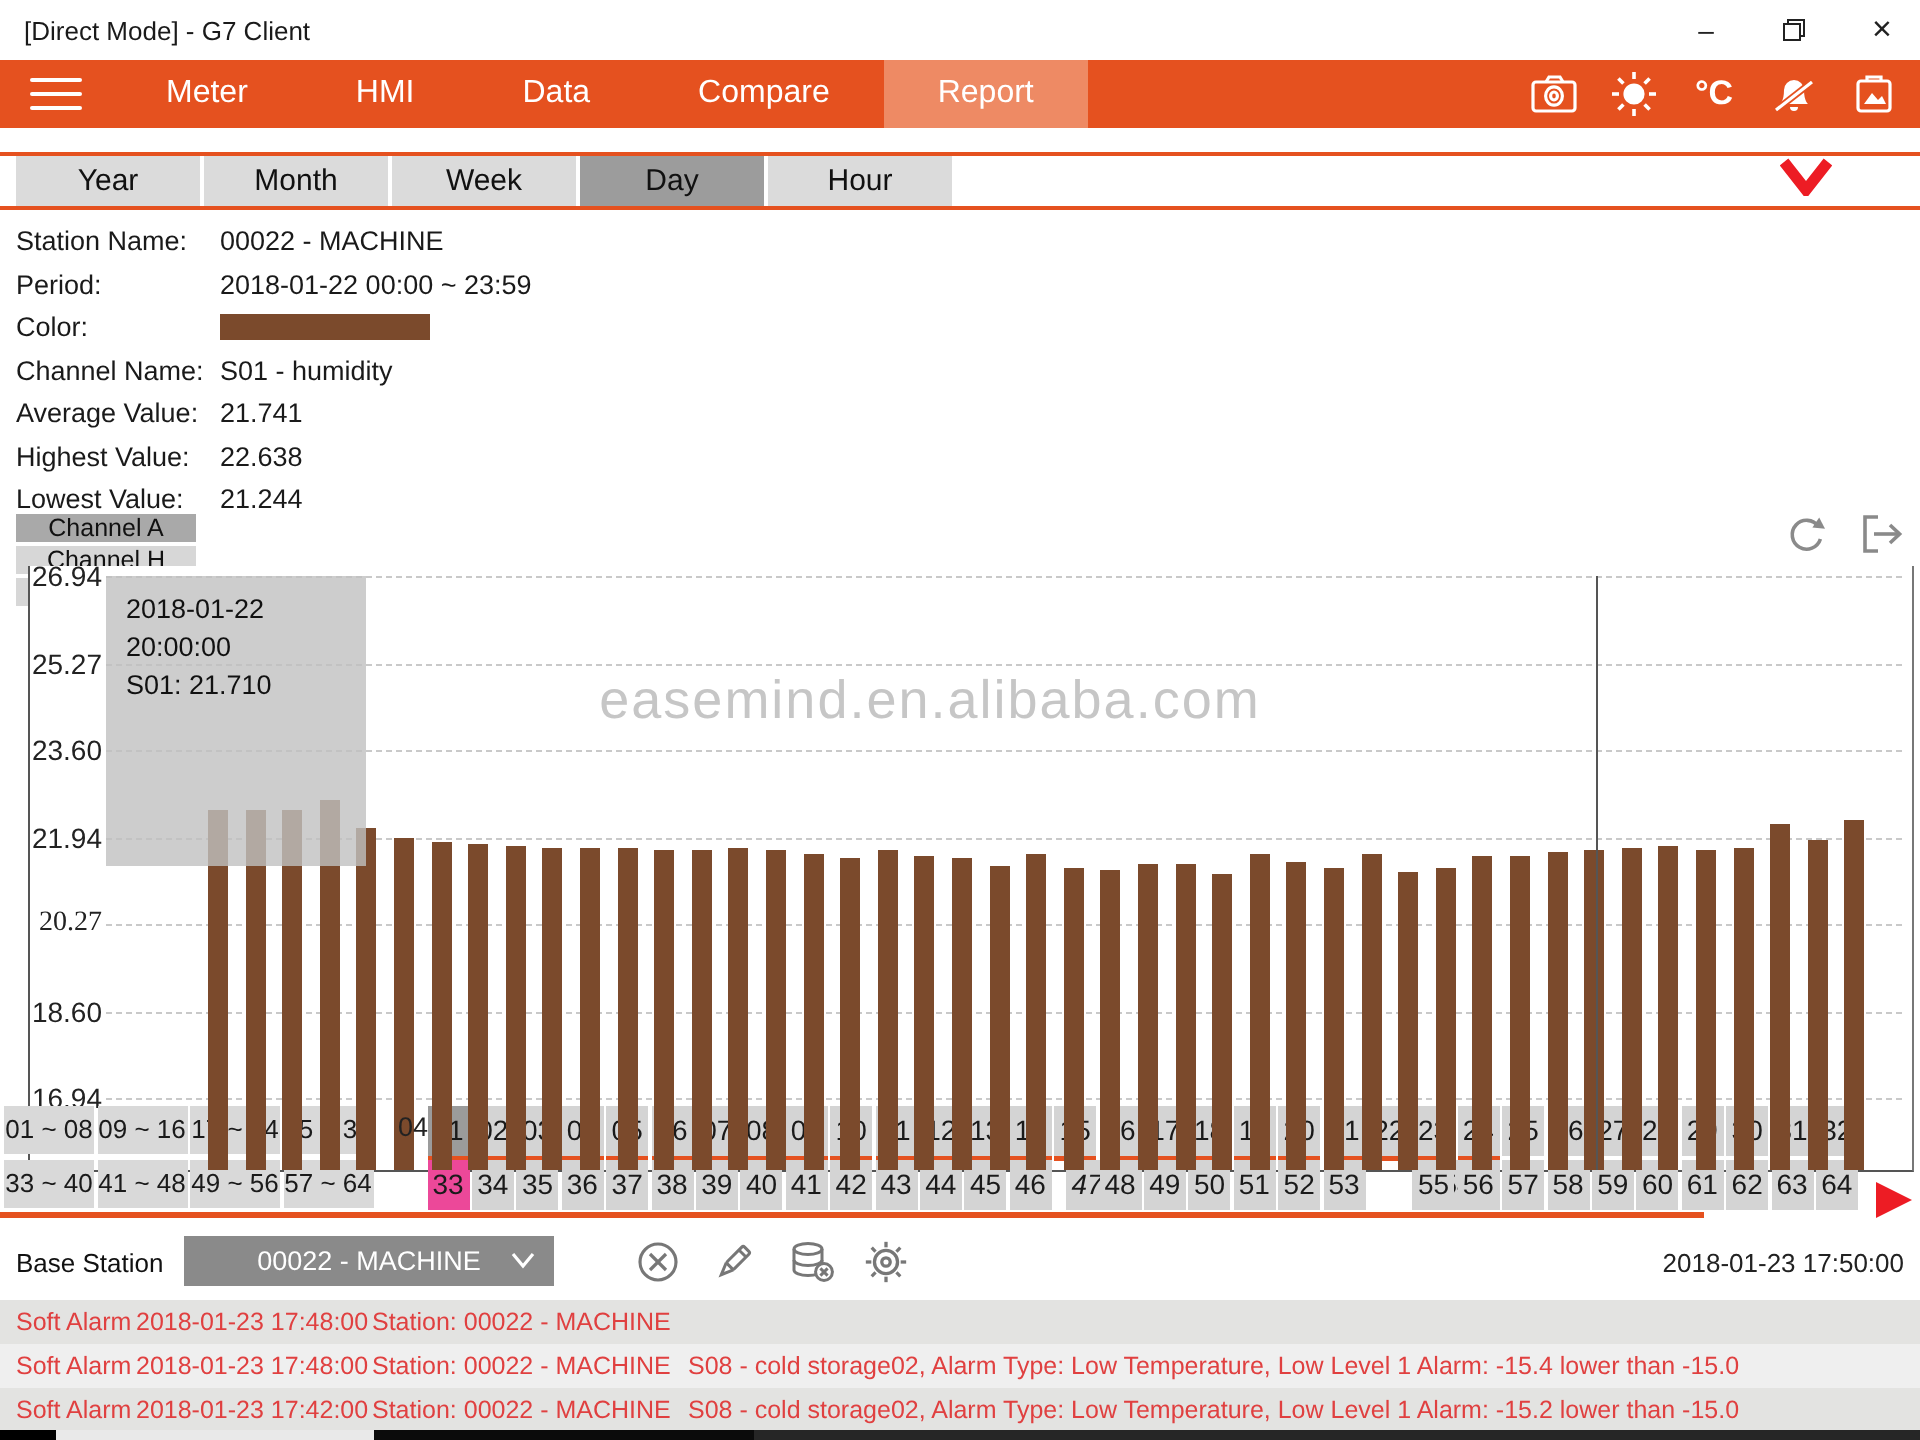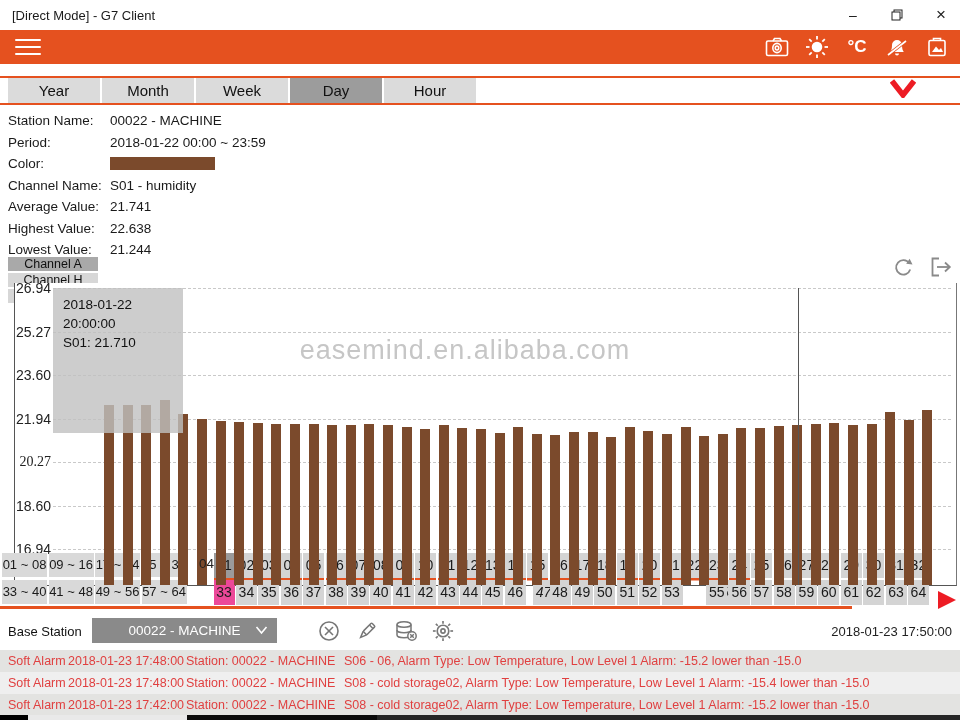--- a/index.html
+++ b/index.html
@@ -106,20 +106,27 @@
       </svg>
     </div>
     <div class="abs winbtn" id="btn-close">×</div>
   </div>
 
   <div class="abs" id="navbar">
     <div id="hamburger">
         <div></div>
         <div></div>
         <div></div>
+      </div>
+    <div id="nav-items" style="display:flex;">
+        <div class="nav-item">Meter</div>
+        <div class="nav-item">HMI</div>
+        <div class="nav-item">Data</div>
+        <div class="nav-item">Compare</div>
+        <div class="nav-item active">Report</div>
       </div>
     <div id="nav-icons">
       <div class="nav-ico">
         <svg width="24" height="20" viewBox="0 0 24 20">
             <g fill="none" stroke="#fff" stroke-width="1.6">
           <rect x="1.5" y="4" width="21" height="14.5" rx="1.5"></rect>
           <path d="M8,4 L9.5,1.5 L15,1.5 L16.5,4"></path>
           <ellipse cx="12" cy="11" rx="4.2" ry="4.6"></ellipse>
               <ellipse cx="12" cy="11" rx="1.7" ry="2"></ellipse>
             </g>
@@ -443,21 +450,20 @@
         </svg>
     </div>
   </div>
   <div class="abs" id="timestamp">2018-01-23 17:50:00</div>
 
   <div class="abs" id="alarms">
       <div class="alarm-row">
         <span class="a-type">Soft Alarm</span>
         <span class="a-time">2018-01-23 17:48:00</span>
         <span class="a-station">Station: 00022 - MACHINE</span>
-        <span>S06 - 06, Alarm Type: Low Temperature, Low Level 1 Alarm: -15.2 lower than -15.0</span>
       </div>
       <div class="alarm-row">
         <span class="a-type">Soft Alarm</span>
         <span class="a-time">2018-01-23 17:48:00</span>
         <span class="a-station">Station: 00022 - MACHINE</span>
         <span>S08 - cold storage02, Alarm Type: Low Temperature, Low Level 1 Alarm: -15.4 lower than -15.0</span>
       </div>
       <div class="alarm-row">
         <span class="a-type">Soft Alarm</span>
         <span class="a-time">2018-01-23 17:42:00</span>

